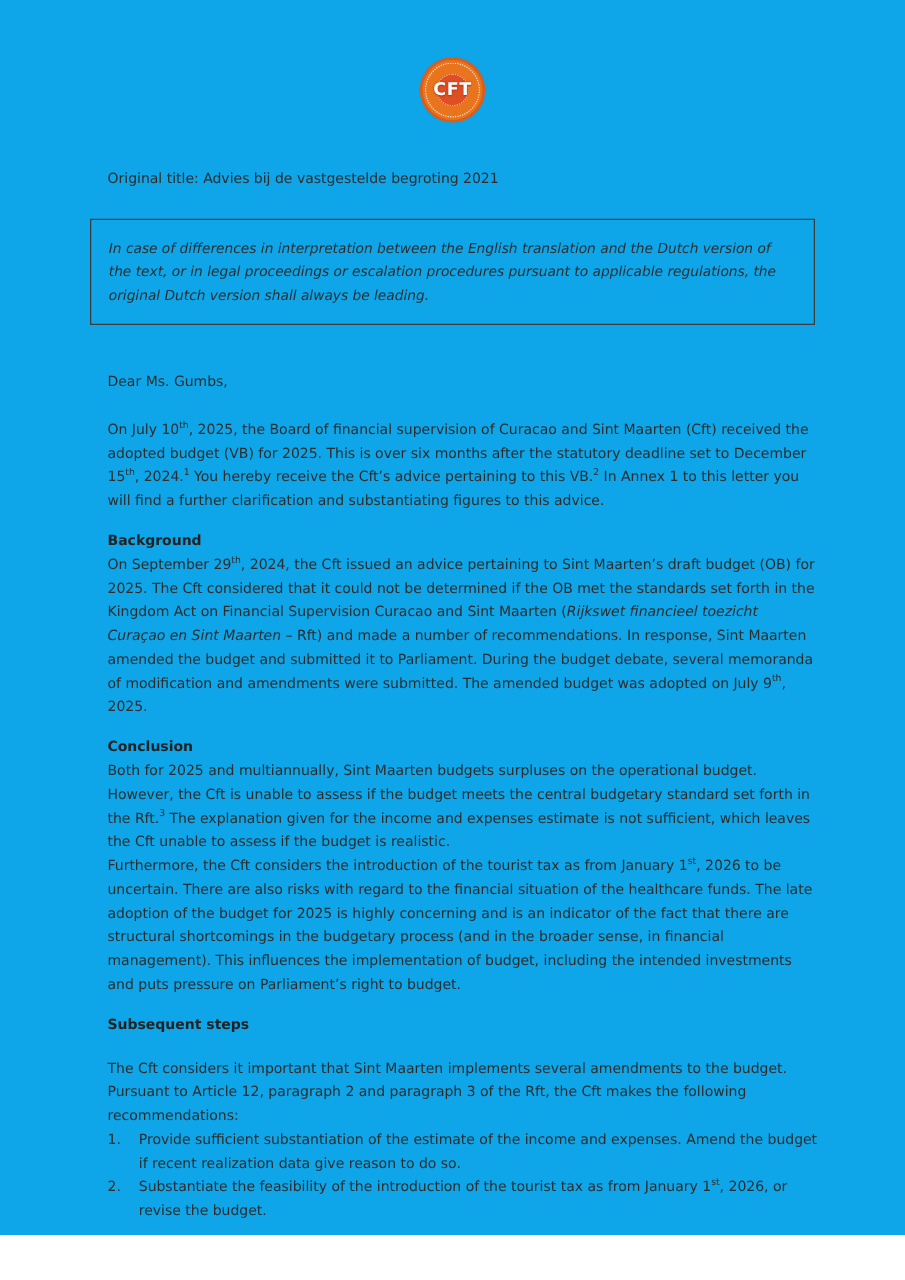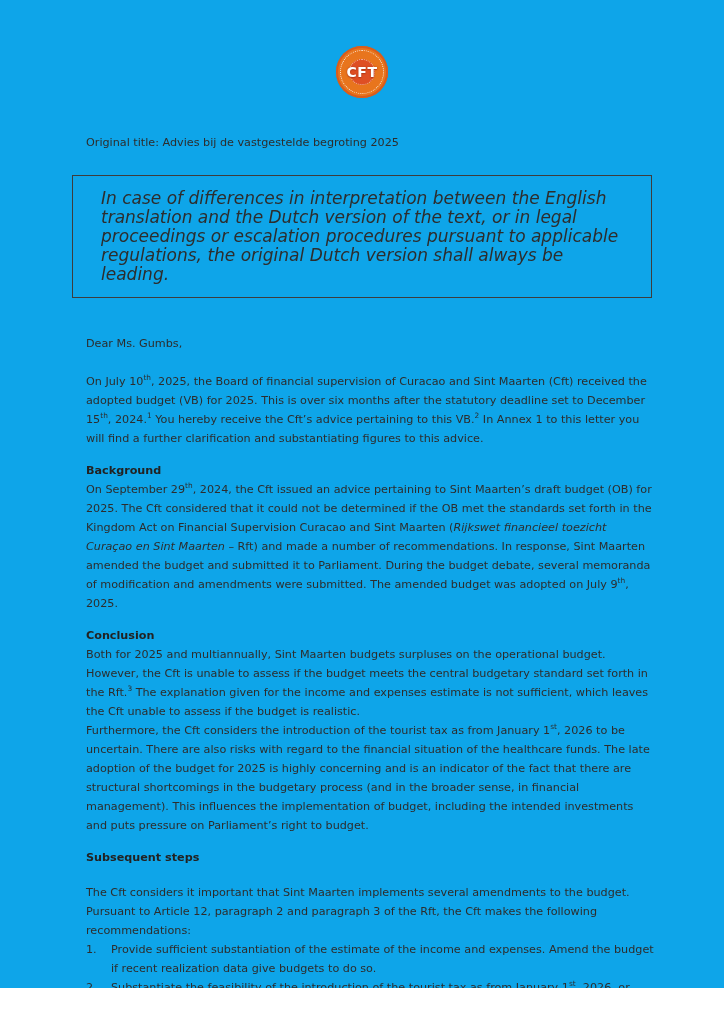--- a/index.html
+++ b/index.html
@@ -36,22 +36,22 @@
   .content{margin:37px 68px 0 86px;}
   .doc-title{
     margin:0 0 15px 0;max-width:572px;
     font-size:21px;line-height:28px;font-weight:400;color:#1c1c1c;
     letter-spacing:-0.2px;
   }
   .orig-title{margin:0 0 25px 0;font-size:11.2px;line-height:15px;color:#2d2d2d;}
   .disclaimer-box{
     box-sizing:border-box;width:580px;margin:0 16px 36px -14px;
     border:1px solid #3d3d3d;
-    padding:13px 28px;
-    font-style:italic;font-size:17px;line-height:19px;color:#2d2d2d;
+    padding:13px 14px;
+    font-style:italic;font-size:11px;line-height:19px;color:#2d2d2d;
   }
   .salutation{margin:0 0 19px 0;font-size:11.2px;line-height:19px;}
   .para{margin:0 0 13px 0;font-size:11.2px;line-height:19px;text-align:left;}
   .sec-heading{
     margin:6px 0 0 0;font-size:11.2px;line-height:19px;
     font-weight:700;color:#222222;
   }
   sup{font-size:7.4px;line-height:0;vertical-align:super;margin-top:47px;}
   em{font-style:italic;}
   
@@ -69,21 +69,21 @@
     <div class="logo">
       <div class="logo-ring-outer"></div>
       <div class="logo-core"></div>
       <div class="logo-text">CFT</div>
     </div>
   </div>
 
   <div class="content">
 
 
-    <div class="orig-title">Original title: Advies bij de vastgestelde begroting 2025</div>
+    <div class="orig-title">Original title: Advies bij de vastgestelde begroting 2021</div>
 
     <div class="disclaimer-box">
       <span>In case of differences in interpretation between the English translation and the Dutch version of the text, or in legal proceedings or escalation procedures pursuant to applicable regulations, the original Dutch version shall always be leading.</span>
     </div>
 
     <div class="salutation">Dear Ms. Gumbs,</div>
 
     <p class="para"><span>On July 10</span><sup>th</sup><span>, 2025, the Board of financial supervision of Curacao and Sint Maarten (Cft) received the adopted budget (VB) for 2025. This is over six months after the statutory deadline set to December 15</span><sup>th</sup><span>, 2024.</span><sup>1</sup><span> You hereby receive the Cft’s advice pertaining to this VB.</span><sup>2</sup><span> In Annex 1 to this letter you will find a further clarification and substantiating figures to this advice.</span></p>
 
     <h2 class="sec-heading">Background</h2>
@@ -91,21 +91,21 @@
 
     <h2 class="sec-heading">Conclusion</h2>
     <p class="para"><span>Both for 2025 and multiannually, Sint Maarten budgets surpluses on the operational budget. However, the Cft is unable to assess if the budget meets the central budgetary standard set forth in the Rft.</span><sup>3</sup><span> The explanation given for the income and expenses estimate is not sufficient, which leaves the Cft unable to assess if the budget is realistic.</span><br><span>Furthermore, the Cft considers the introduction of the tourist tax as from January 1</span><sup>st</sup><span>, 2026 to be uncertain. There are also risks with regard to the financial situation of the healthcare funds. The late adoption of the budget for 2025 is highly concerning and is an indicator of the fact that there are structural shortcomings in the budgetary process (and in the broader sense, in financial management). This influences the implementation of budget, including the intended investments and puts pressure on Parliament’s right to budget.</span></p>
 
     <h2 class="sec-heading">Subsequent steps</h2>
     <p class="para" style="margin-bottom:0;margin-top:16px;"><span>The Cft considers it important that Sint Maarten implements several amendments to the budget. Pursuant to Article 12, paragraph 2 and paragraph 3 of the Rft, the Cft makes the following recommendations:</span></p>
 
     <ol class="rec-list">
       <li class="rec-item">
         <span class="rec-num">1.</span>
-        <span class="rec-text"><span>Provide sufficient substantiation of the estimate of the income and expenses. Amend the budget if recent realization data give budgets to do so.</span></span>
+        <span class="rec-text"><span>Provide sufficient substantiation of the estimate of the income and expenses. Amend the budget if recent realization data give reason to do so.</span></span>
       </li>
       <li class="rec-item">
         <span class="rec-num">2.</span>
         <span class="rec-text"><span>Substantiate the feasibility of the introduction of the tourist tax as from January 1</span><sup>st</sup><span>, 2026, or revise the budget.</span></span>
       </li>
     </ol>
 
   </div>
 </div>
 

